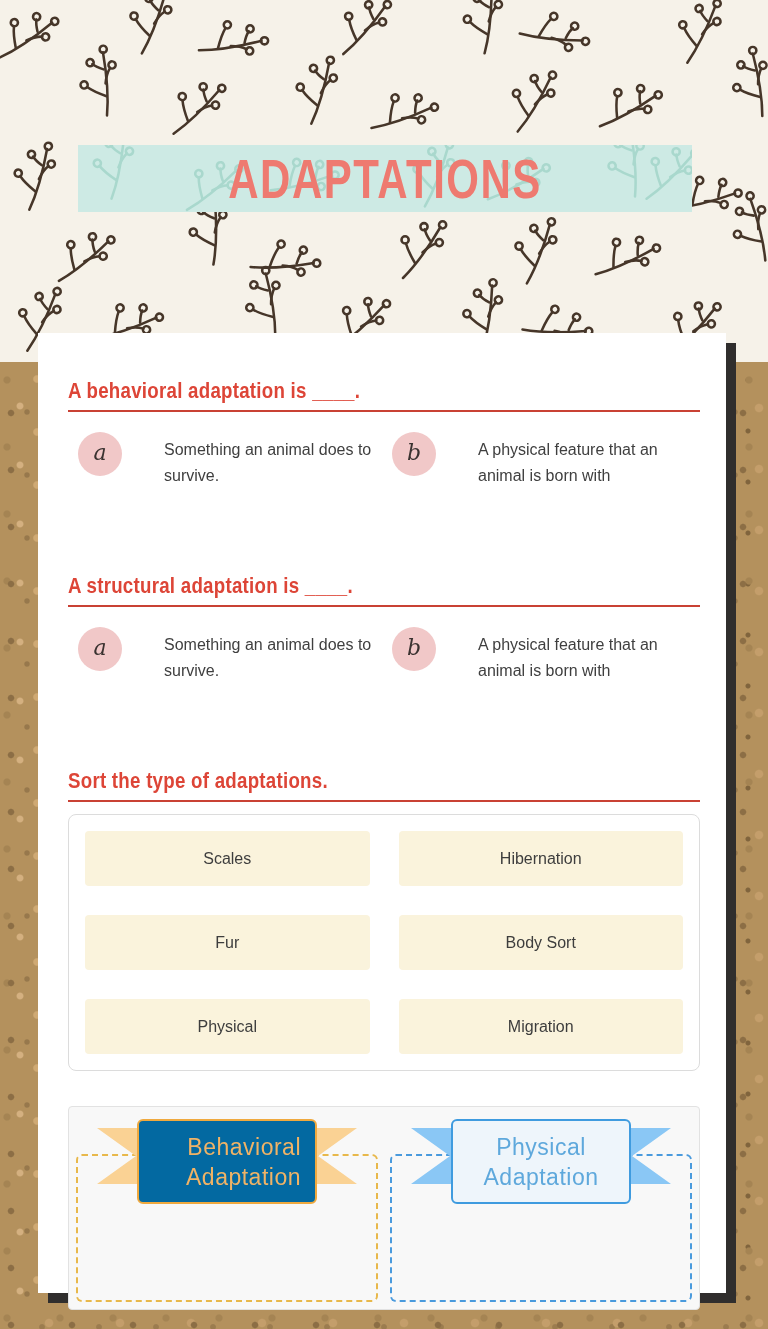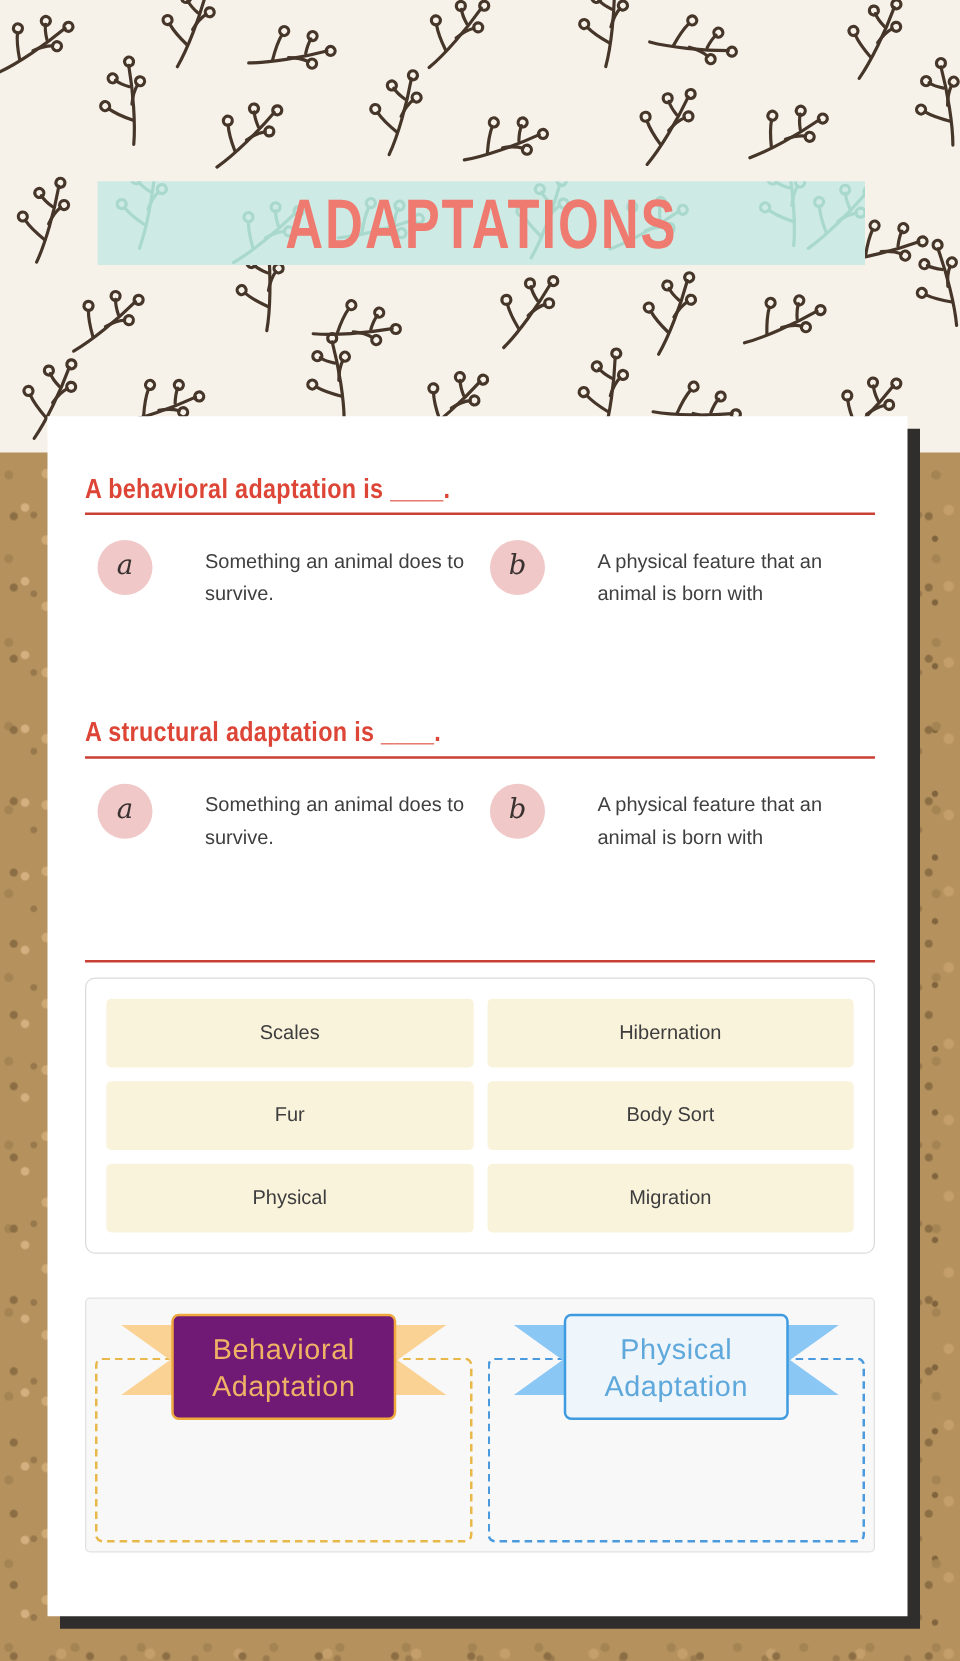--- a/index.html
+++ b/index.html
@@ -52,21 +52,21 @@
              background:#f1c8c8; color:#3a3230; text-align:center;
              line-height:42px; font-family:"DejaVu Serif", serif;
              font-style:italic; font-size:22px; }
   .opt-text { margin-left:42px; padding-top:5px; width:236px;
               color:#3f3f3f; font-size:16px; line-height:26px; }
 
   .sort-block .rule { margin-bottom:12px; }
 
   .word-bank { border:1px solid #dcdcdc; border-radius:8px; background:#fff;
                padding:16px; display:grid; grid-template-columns:1fr 1fr;
-               gap:11px; }
+               gap:29px; }
   .tile { height:55px; border-radius:4px; background:#faf3dc;
           display:flex; align-items:center; justify-content:center;
           color:#3d3d3d; font-size:16px; cursor:grab; }
 
   .drop-panel { margin-top:35px; background:#f8f8f8; border:1px solid #e2e2e2;
                 border-radius:4px; padding:47px 7px 7px; display:flex; gap:12px; }
   .zone { position:relative; flex:1; height:148px; border-radius:6px;
           border:2px dashed #cccccc; }
   .zone.orange { border-color:#e8b84b; }
   .zone.blue   { border-color:#4a9add; }
@@ -75,21 +75,21 @@
             width:180px; height:85px; }
   .wings { position:absolute; top:9px; left:50%; transform:translateX(-50%);
            width:260px; height:56px;
            clip-path:polygon(0 0,100% 0,85% 50%,100% 100%,0 100%,15% 50%); }
   .orange .wings { background:#fad294; }
   .blue   .wings { background:#8ac7f5; }
   .ribbon-box { position:absolute; inset:0; border-radius:6px; border:2px solid;
                 display:flex; align-items:center; justify-content:center;
                 text-align:center; font-size:23px; line-height:30px;
                 letter-spacing:.5px; padding:0 14px; }
-  .orange .ribbon-box { background:#701a75; border-color:#efa93f; color:#f0b366; }
+  .orange .ribbon-box { background:#0369a1; border-color:#efa93f; color:#f0b366;text-align:right; }
   .blue   .ribbon-box { background:#eef5fb; border-color:#3f9bdf; color:#5ea8dc; }
 </style>
 </head>
 <body>
 
 <div class="stage">
 
   <div class="header">
     <svg class="twigs" width="768" height="362" viewBox="0 0 768 362">
       <defs>
@@ -186,20 +186,23 @@
           <p class="opt-text">Something an animal does to survive.</p>
         </div>
         <div class="option">
           <span class="bullet">b</span>
           <p class="opt-text">A physical feature that an animal is born with</p>
         </div>
       </div>
     </div>
 
     <div class="sort-block">
+      <div class="q-prompt">
+        <span>Sort the type of adaptations.</span>
+      </div>
       <hr class="rule">
 
       <div class="word-bank">
         <div class="tile">Scales</div>
         <div class="tile">Hibernation</div>
         <div class="tile">Fur</div>
         <div class="tile">Body Sort</div>
         <div class="tile">Physical</div>
         <div class="tile">Migration</div>
       </div>

